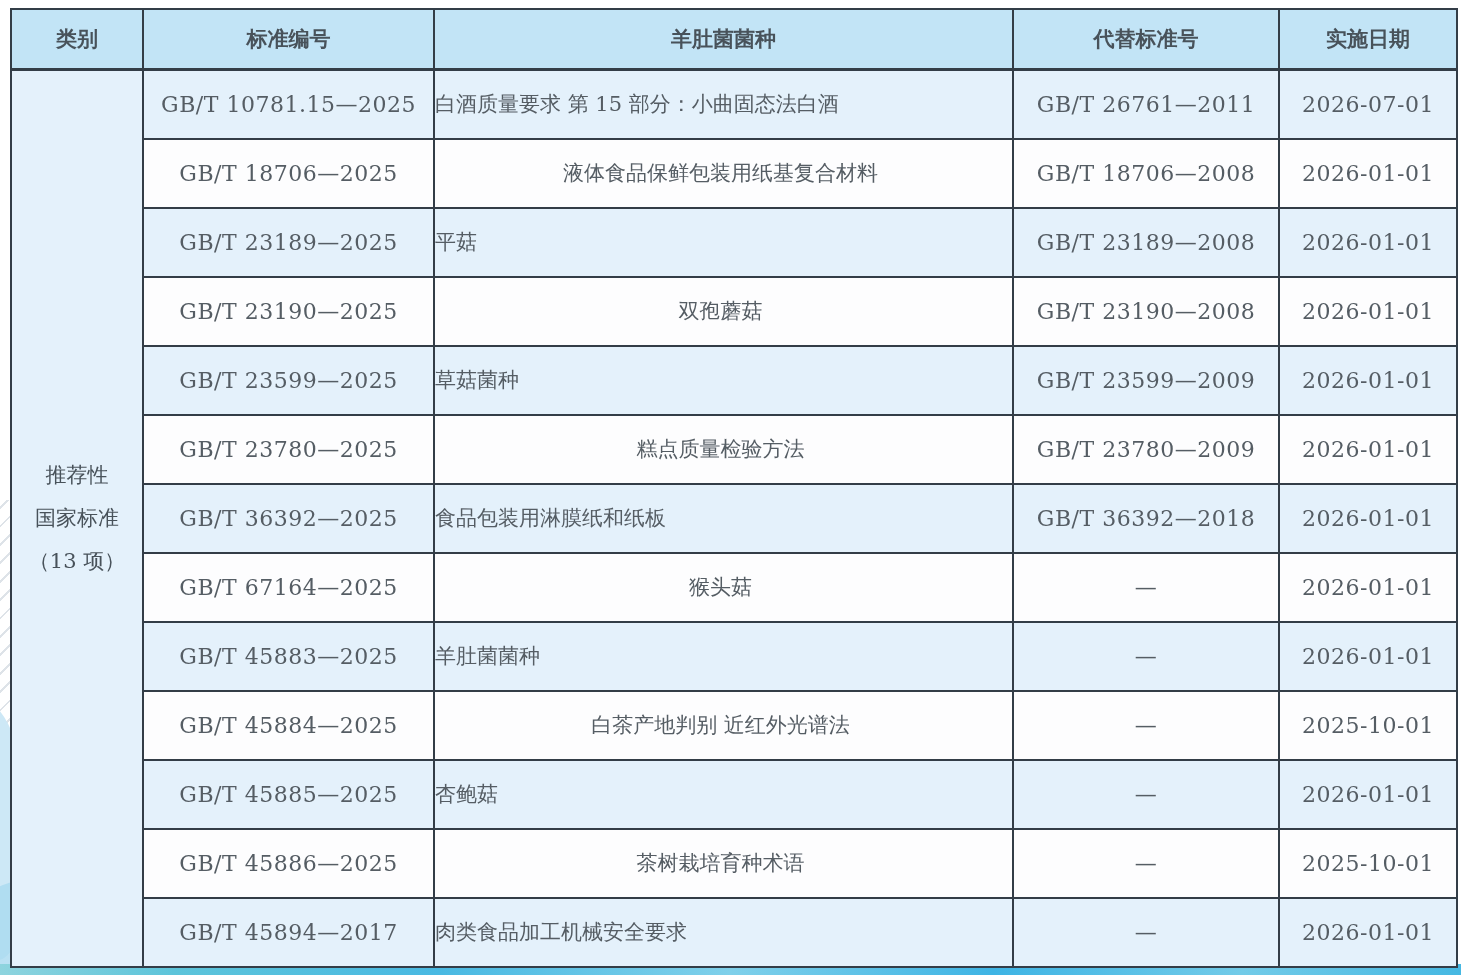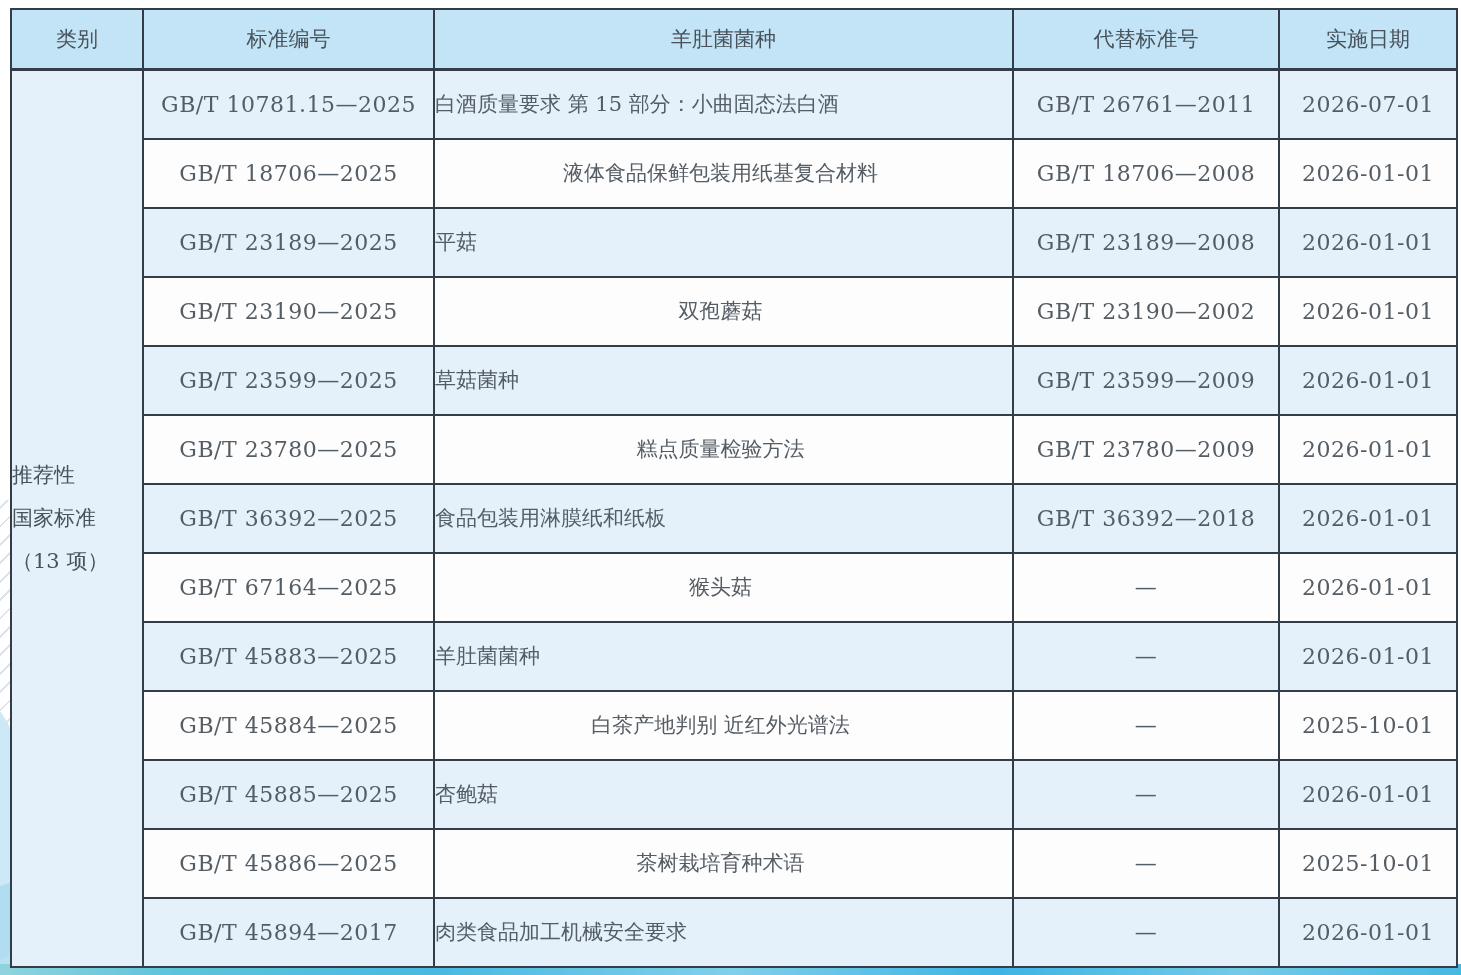--- a/index.html
+++ b/index.html
@@ -78,34 +78,35 @@
   .standards-table td {
     border: 2px solid var(--border, #333d47);
     padding: 0;
     overflow: hidden;
   }
   .standards-table thead th {
     height: 58px;
     background: var(--header-bg, #c2e4f6);
     color: var(--header-text, #48525a);
     font-size: 21px;
-    font-weight: normal;
+    font-weight: bold;
     text-align: center;
     vertical-align: middle;
     border-bottom-width: 3px;
   }
   .standards-table tbody tr { height: 69px; }
   .standards-table tbody tr.alt td { background: var(--row-light, #e4f1fb); }
   .standards-table tbody tr.plain td { background: var(--row-white, #fdfdfe); text-align: center; }
   .standards-table td {
     color: var(--body-text, #555d64);
     vertical-align: middle;
   }
   .standards-table td.cat {
     background: var(--row-light, #e4f1fb) !important;
+    text-align: center;
     font-size: 21px;
     line-height: 2.05;
     white-space: pre-line;
     color: var(--header-text, #48525a);
   }
   .standards-table td.code,
   .standards-table td.rep,
   .standards-table td.date {
     text-align: center;
     font-size: 22px;
@@ -162,21 +163,21 @@
       </tr>
       <tr class="alt">
         <td class="code">GB/T 23189—2025</td>
         <td class="name">平菇</td>
         <td class="rep">GB/T 23189—2008</td>
         <td class="date">2026-01-01</td>
       </tr>
       <tr class="plain">
         <td class="code">GB/T 23190—2025</td>
         <td class="name">双孢蘑菇</td>
-        <td class="rep">GB/T 23190—2002</td>
+        <td class="rep">GB/T 23190—2008</td>
         <td class="date">2026-01-01</td>
       </tr>
       <tr class="alt">
         <td class="code">GB/T 23599—2025</td>
         <td class="name">草菇菌种</td>
         <td class="rep">GB/T 23599—2009</td>
         <td class="date">2026-01-01</td>
       </tr>
       <tr class="plain">
         <td class="code">GB/T 23780—2025</td>

